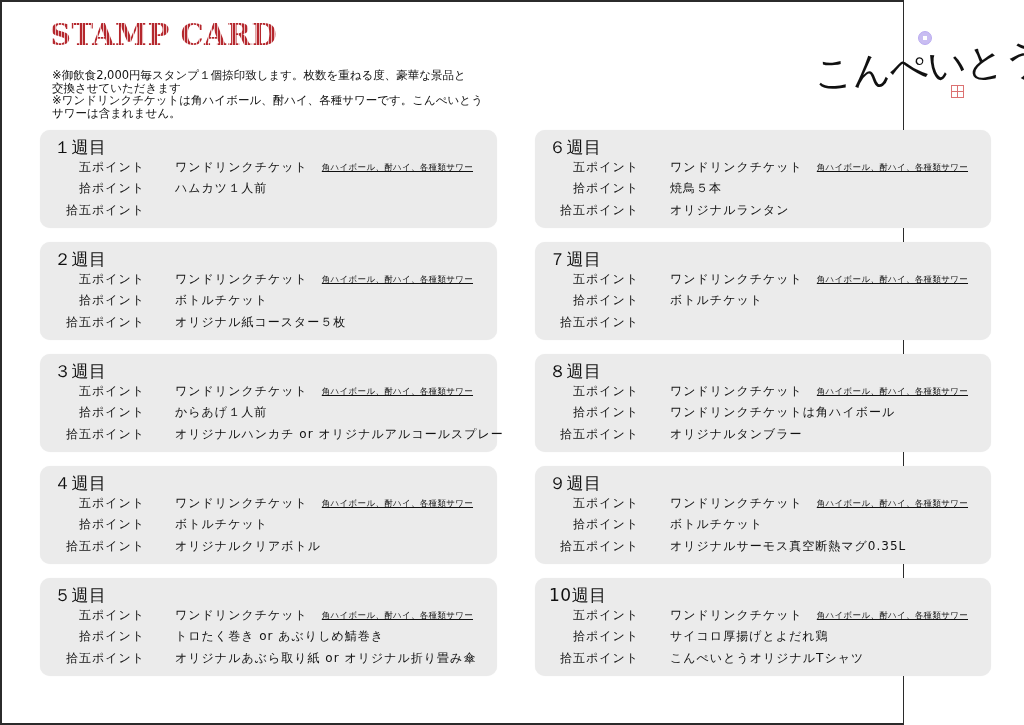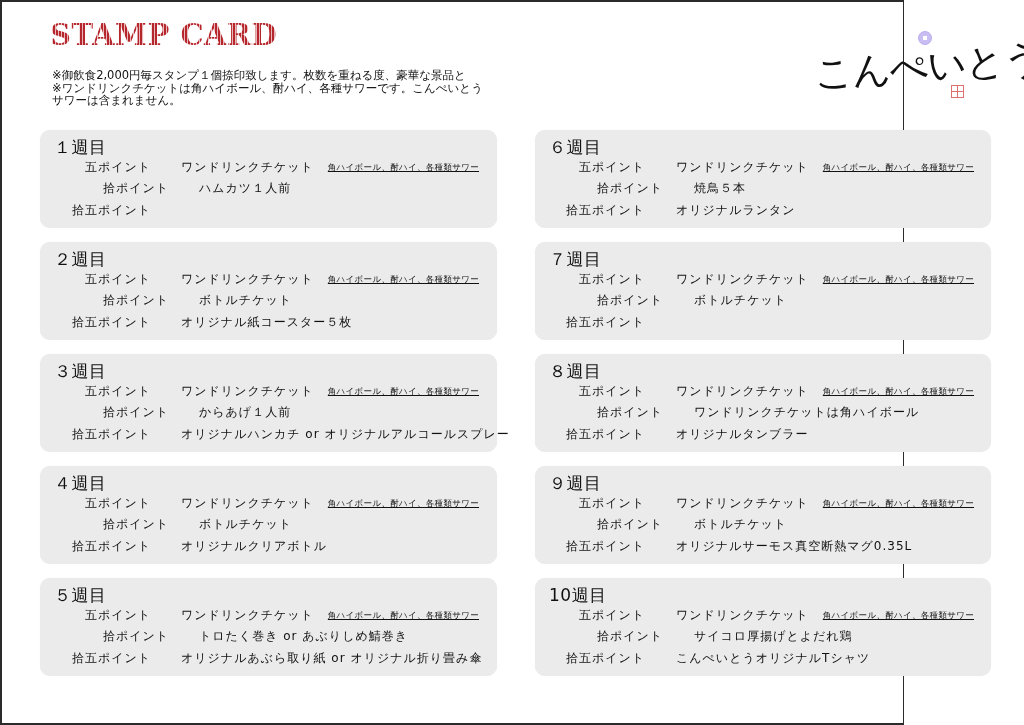--- a/index.html
+++ b/index.html
@@ -81,29 +81,29 @@
       box-shadow: 0 0 1px rgba(0,0,0,0.08);
     }
     .week-title {
       position: absolute; left: 14px; top: 7px;
       font-size: 17px;
       line-height: 20px;
       color: #111;
       letter-spacing: 0.5px;
     }
     .row {
-      position: absolute; left: 6px; width: 100%;
+      position: absolute; left: 0; width: 100%;
       height: 16px;
       font-size: 12px;
       line-height: 16px;
       white-space: nowrap;
       padding-left: 16px;
     }
     .row-1 { top: 29px; }
-    .row-2 { top: 50px; margin-left: 18px; }
+    .row-2 { top: 50px; }
     .row-3 { top: 72px; }
     .pts {
       position: absolute; right: 352px; top: 0;
       text-align: right;
       letter-spacing: 1px;
     }
     .prize {
       position: absolute; left: 135px; top: 0;
       letter-spacing: 1px;
     }
@@ -117,20 +117,21 @@
   </style>
 </head>
 <body>
 
 <div class="page">
 
   <div class="title-fill">STAMP CARD</div>
 
   <div class="notes">
     <div>※御飲食2,000円毎スタンプ１個捺印致します。枚数を重ねる度、豪華な景品と</div>
+    <div>交換させていただきます</div>
     <div>※ワンドリンクチケットは角ハイボール、酎ハイ、各種サワーです。こんぺいとう</div>
     <div>サワーは含まれません。</div>
   </div>
 
   <div class="logo">
     <div class="logo-flower"></div>
     <div class="logo-text">こんぺいとう</div>
     <div class="logo-seal"></div>
   </div>
 

